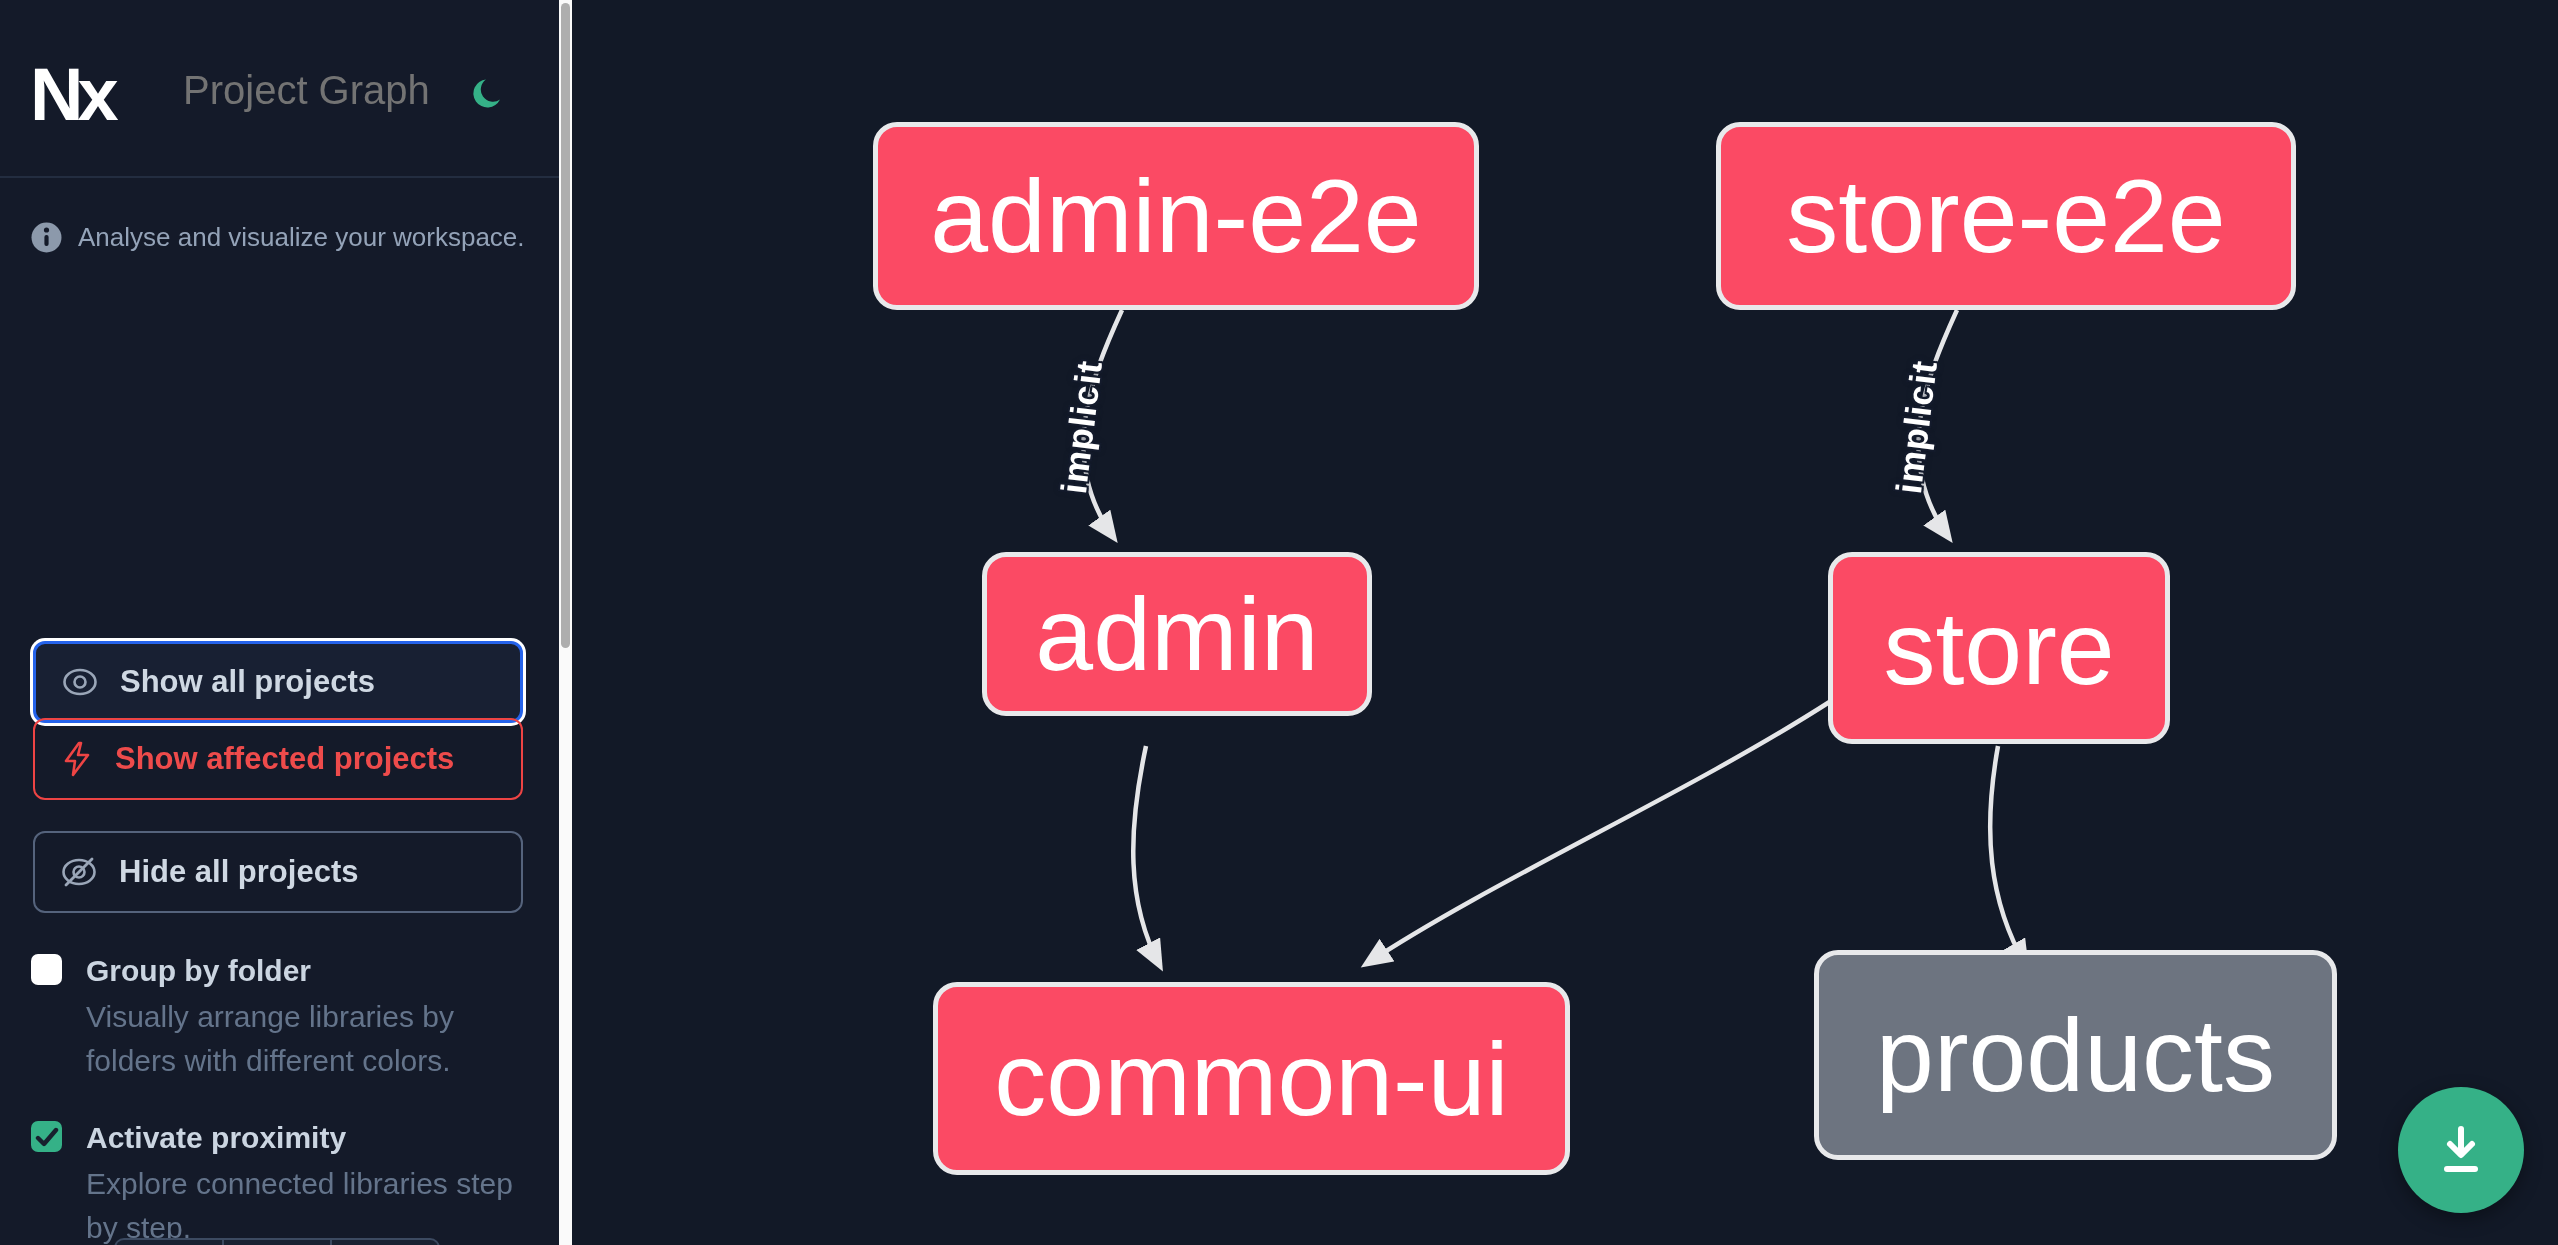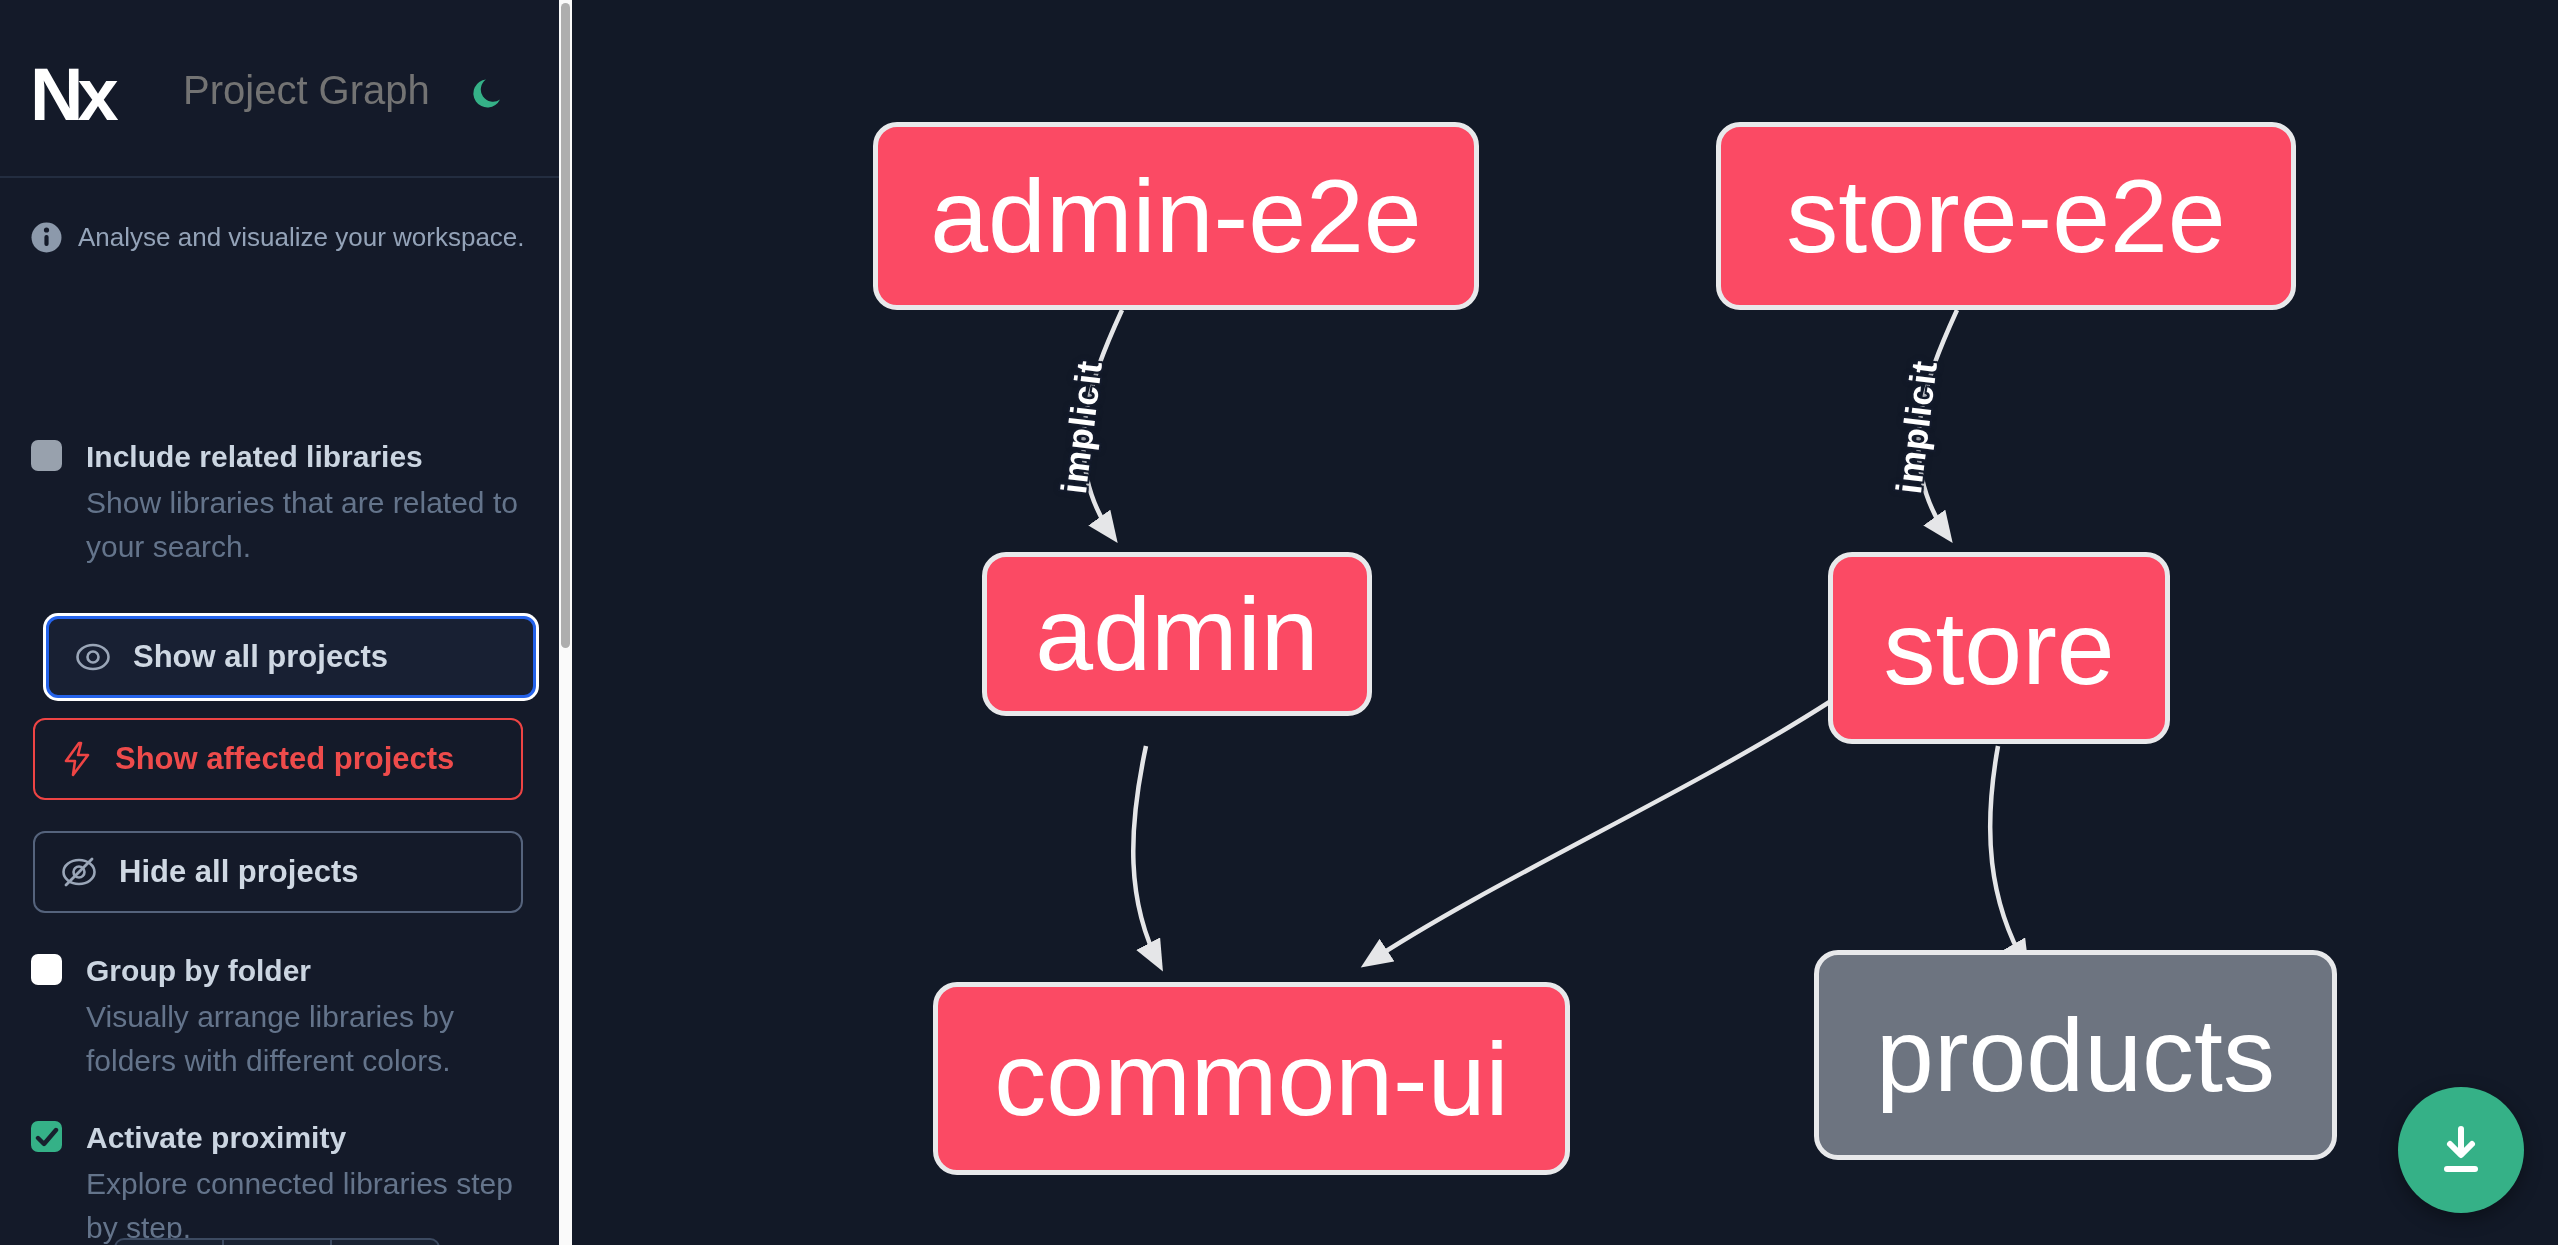--- a/index.html
+++ b/index.html
@@ -210,29 +210,22 @@
     <div class="info-row">
       <svg width="31" height="31" viewBox="0 0 31 31">
         <circle cx="15.5" cy="15.5" r="15" fill="#8c99ab"></circle>
         <rect x="13.4" y="13" width="4.2" height="11" rx="2" fill="#141a29"></rect>
         <circle cx="15.5" cy="8" r="2.6" fill="#141a29"></circle>
       </svg>
       <span class="info-text">Analyse and visualize your workspace.</span>
     </div>
 
 
-    <label class="check-row" style="top:437px;">
-      <span class="cbox gray"></span>
-      <span class="check-text">
-        <span class="check-label">Include related libraries</span>
-        <span class="check-desc">Show libraries that are related to your search.</span>
-      </span>
-    </label>
-
-    <button class="side-btn btn-all" style="top:616px;margin-left:13px;">
+
+    <button class="side-btn btn-all" style="top:641px;">
       <svg width="36" height="28" viewBox="0 0 36 28">
         <ellipse cx="18" cy="14" rx="15.5" ry="12" fill="none" stroke="#9aa6b8" stroke-width="2.6"></ellipse>
         <circle cx="18" cy="14" r="5.5" fill="none" stroke="#9aa6b8" stroke-width="2.6"></circle>
       </svg>
       <span>Show all projects</span>
     </button>
 
     <button class="side-btn btn-affected" style="top:718px;">
       <svg width="32" height="36" viewBox="0 0 32 36">
         <path d="M18 2 L5 20 H14 L12 34 L27 14 H17 L20 2 Z" fill="none" stroke="#ee4444" stroke-width="2.6" stroke-linejoin="round"></path>

